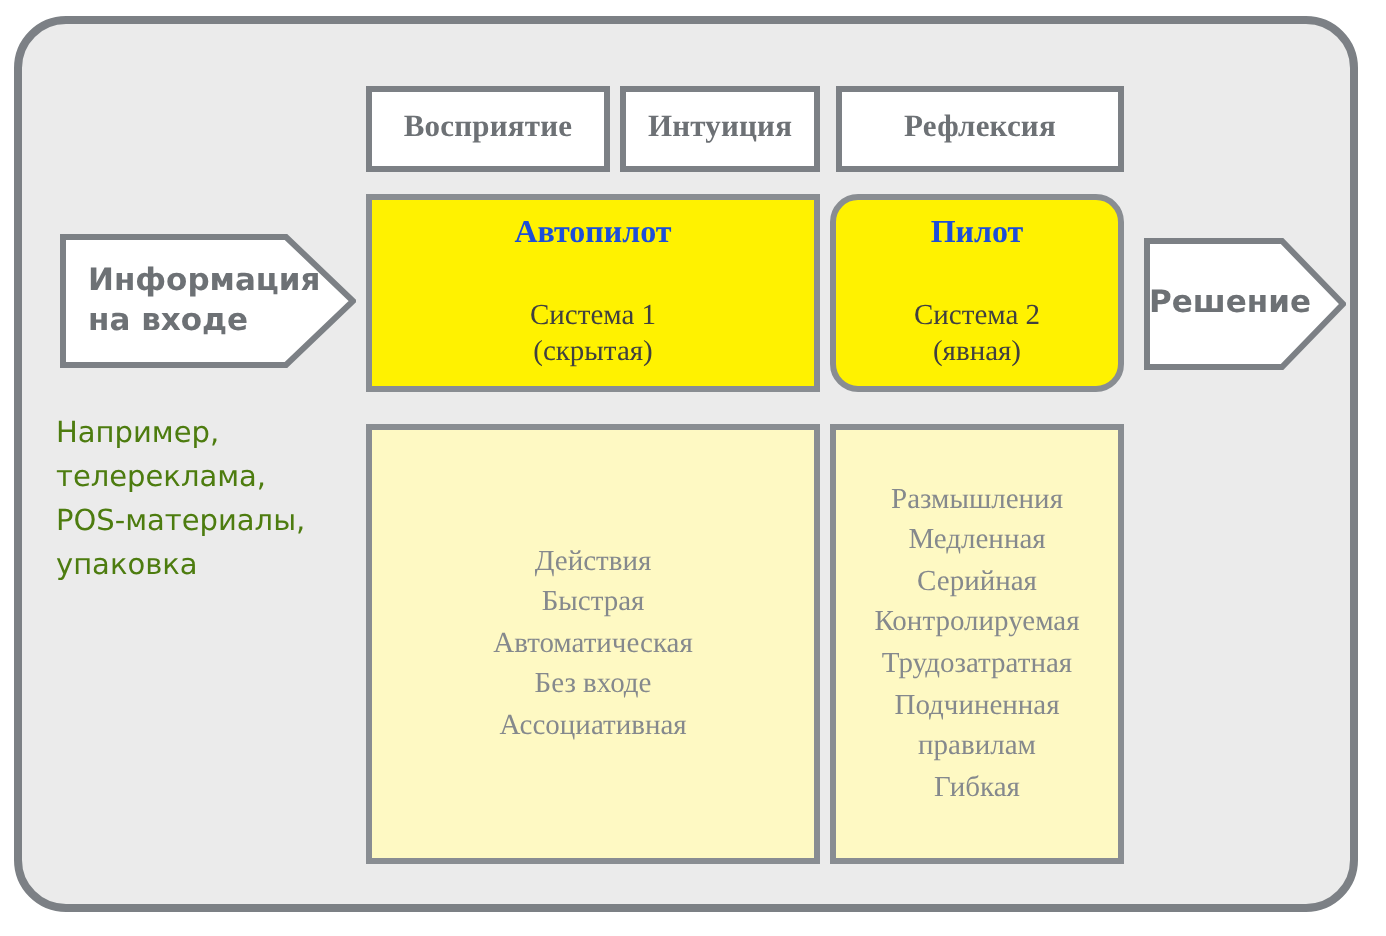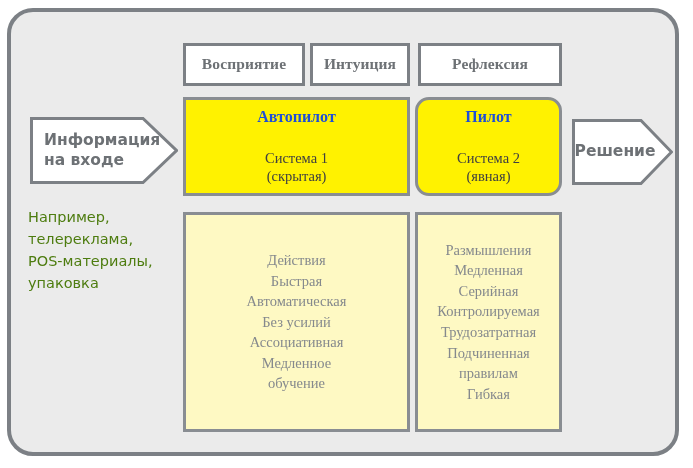--- a/index.html
+++ b/index.html
@@ -175,24 +175,22 @@
     <span class="sys-title">Пилот</span>
     <span class="sys-line">Система 2</span>
     <span class="sys-line">(явная)</span>
   </div>
 
   <div class="box box-grey" id="box-attrs-left">
     <div class="attr-list" id="attr-list-left">
         <div class="attr-item">Действия</div>
         <div class="attr-item">Быстрая</div>
         <div class="attr-item">Автоматическая</div>
-        <div class="attr-item">Без усилий</div>
+        <div class="attr-item">Без входе</div>
         <div class="attr-item">Ассоциативная</div>
-        <div class="attr-item">Медленное
-обучение</div>
       </div>
   </div>
 
   <div class="box box-grey" id="box-attrs-right">
     <div class="attr-list" id="attr-list-right">
         <div class="attr-item">Размышления</div>
         <div class="attr-item">Медленная</div>
         <div class="attr-item">Серийная</div>
         <div class="attr-item">Контролируемая</div>
         <div class="attr-item">Трудозатратная</div>

